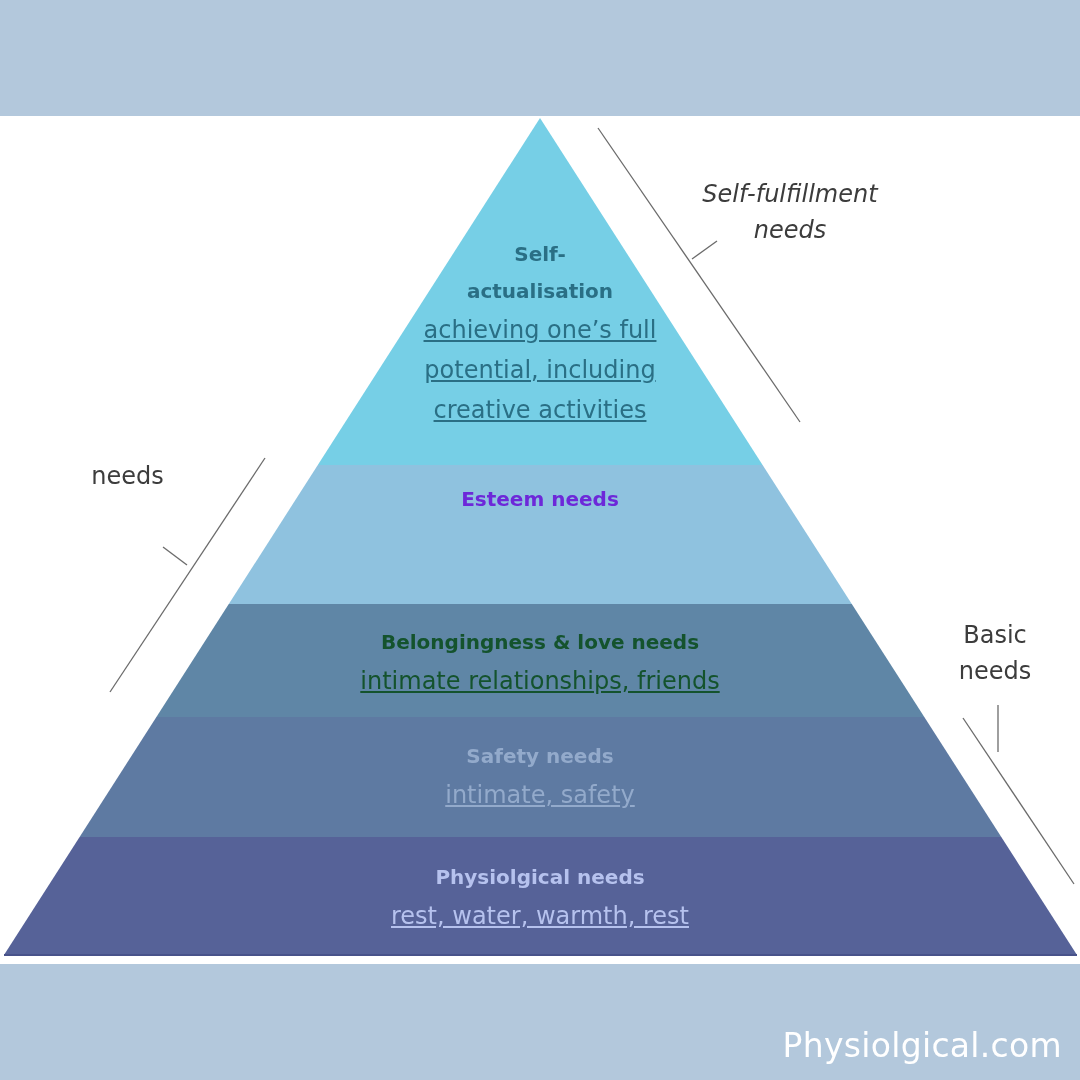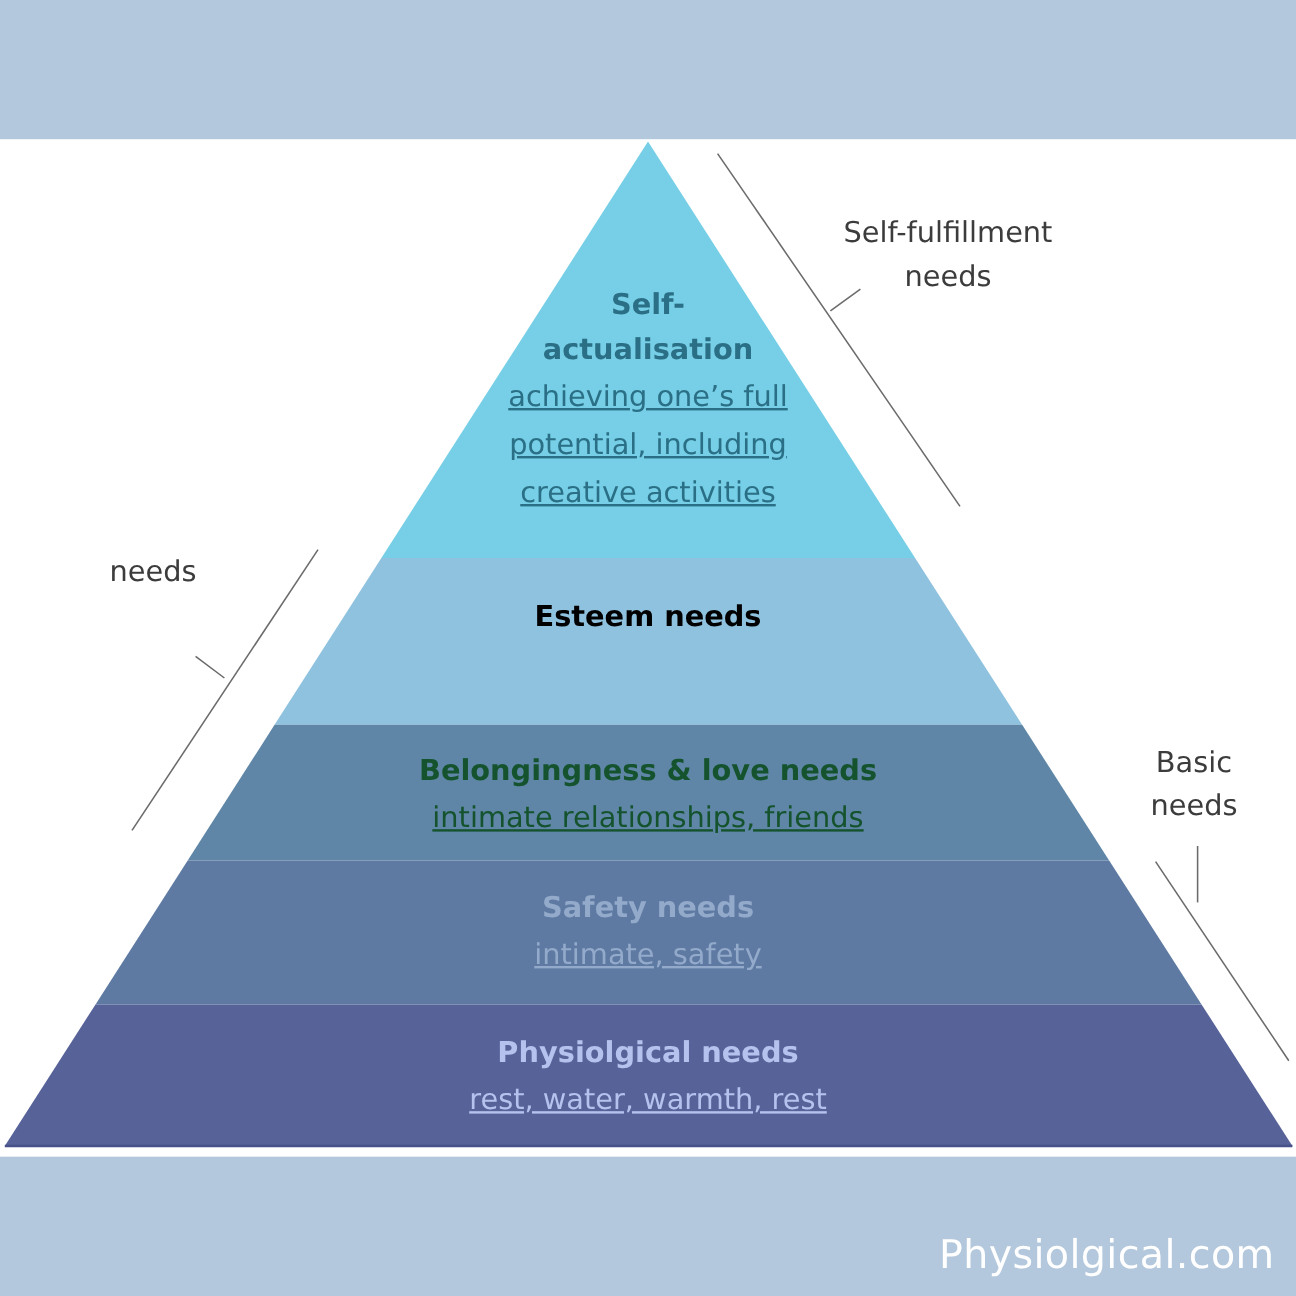--- a/index.html
+++ b/index.html
@@ -7,21 +7,21 @@
     width: 1080px; height: 1080px; overflow: hidden;
     background: #b3c8dc;
     font-family: "DejaVu Sans", "Liberation Sans", sans-serif;
     position: relative;
   }
   .band-top { position: absolute; left: 0; top: 0; width: 1080px; height: 116px; background: #b3c8dc; }
   .panel { position: absolute; left: 0; top: 116px; width: 1080px; height: 848px; background: #ffffff; }
   .band-bottom { position: absolute; left: 0; top: 964px; width: 1080px; height: 116px; background: #b3c8dc; }
   svg.diagram { position: absolute; left: 0; top: 0; width: 1080px; height: 1080px; }
   .lbl { position: absolute; text-align: center; white-space: nowrap; }
-  .title { font-weight: bold; font-size: 24px; line-height: 37px; }
+  .title { font-weight: bold; font-size: 20px; line-height: 37px; }
   .desc { font-size: 24px; line-height: 40px; text-decoration: underline; }
   .side { position: absolute; text-align: center; color: #3c3c3c; font-size: 24px; line-height: 36px; white-space: nowrap; }
   .brand { position: absolute; right: 18px; top: 1026px; color: #ffffff; font-size: 33px; letter-spacing: 0.3px; }
 </style>
 </head>
 <body>
 
 <div class="band-top"></div>
 <div class="panel"></div>
 <div class="band-bottom"></div>
@@ -46,40 +46,40 @@
 </svg>
 
 <div class="lbl" id="lvl0" style="left: 340px; top: 236px; width: 400px; color: rgb(42, 111, 133);">
   <div class="title">Self-</div>
   <div class="title">actualisation</div>
   <div class="desc">achieving one’s full</div>
   <div class="desc">potential, including</div>
   <div class="desc">creative activities</div>
 </div>
 
-<div class="lbl" id="lvl1" style="left: 240px; top: 496px; width: 600px; color: #000000; text-align: center;">
+<div class="lbl" id="lvl1" style="left: 240px; top: 481px; width: 600px; color: #6d28d9; text-align: center;">
   <div class="title">Esteem needs</div>
 </div>
 
 <div class="lbl" id="lvl2" style="left: 240px; top: 624px; width: 600px; color: #14532d;">
   <div class="title">Belongingness &amp; love needs</div>
   <div class="desc">intimate relationships, friends</div>
 </div>
 
 <div class="lbl" id="lvl3" style="left: 240px; top: 738px; width: 600px; color: rgb(147, 170, 203); text-align: center;">
   <div class="title">Safety needs</div>
   <div class="desc">intimate, safety</div>
 </div>
 
 <div class="lbl" id="lvl4" style="left: 240px; top: 859px; width: 600px; color: rgb(182, 194, 238);">
   <div class="title">Physiolgical needs</div>
   <div class="desc">rest, water, warmth, rest</div>
 </div>
 
-<div class="side" style="left:680px; top:176px; width:220px;">
+<div class="side" style="left:680px; top:176px; width:220px;font-style:italic;">
   <div>Self-fulfillment</div>
   <div>needs</div>
 </div>
 <div class="side" style="left:20px; top:458px; width:215px;">
   <div>needs</div>
 </div>
 <div class="side" style="left:940px; top:617px; width:110px;">
   <div>Basic</div>
   <div>needs</div>
 </div>

